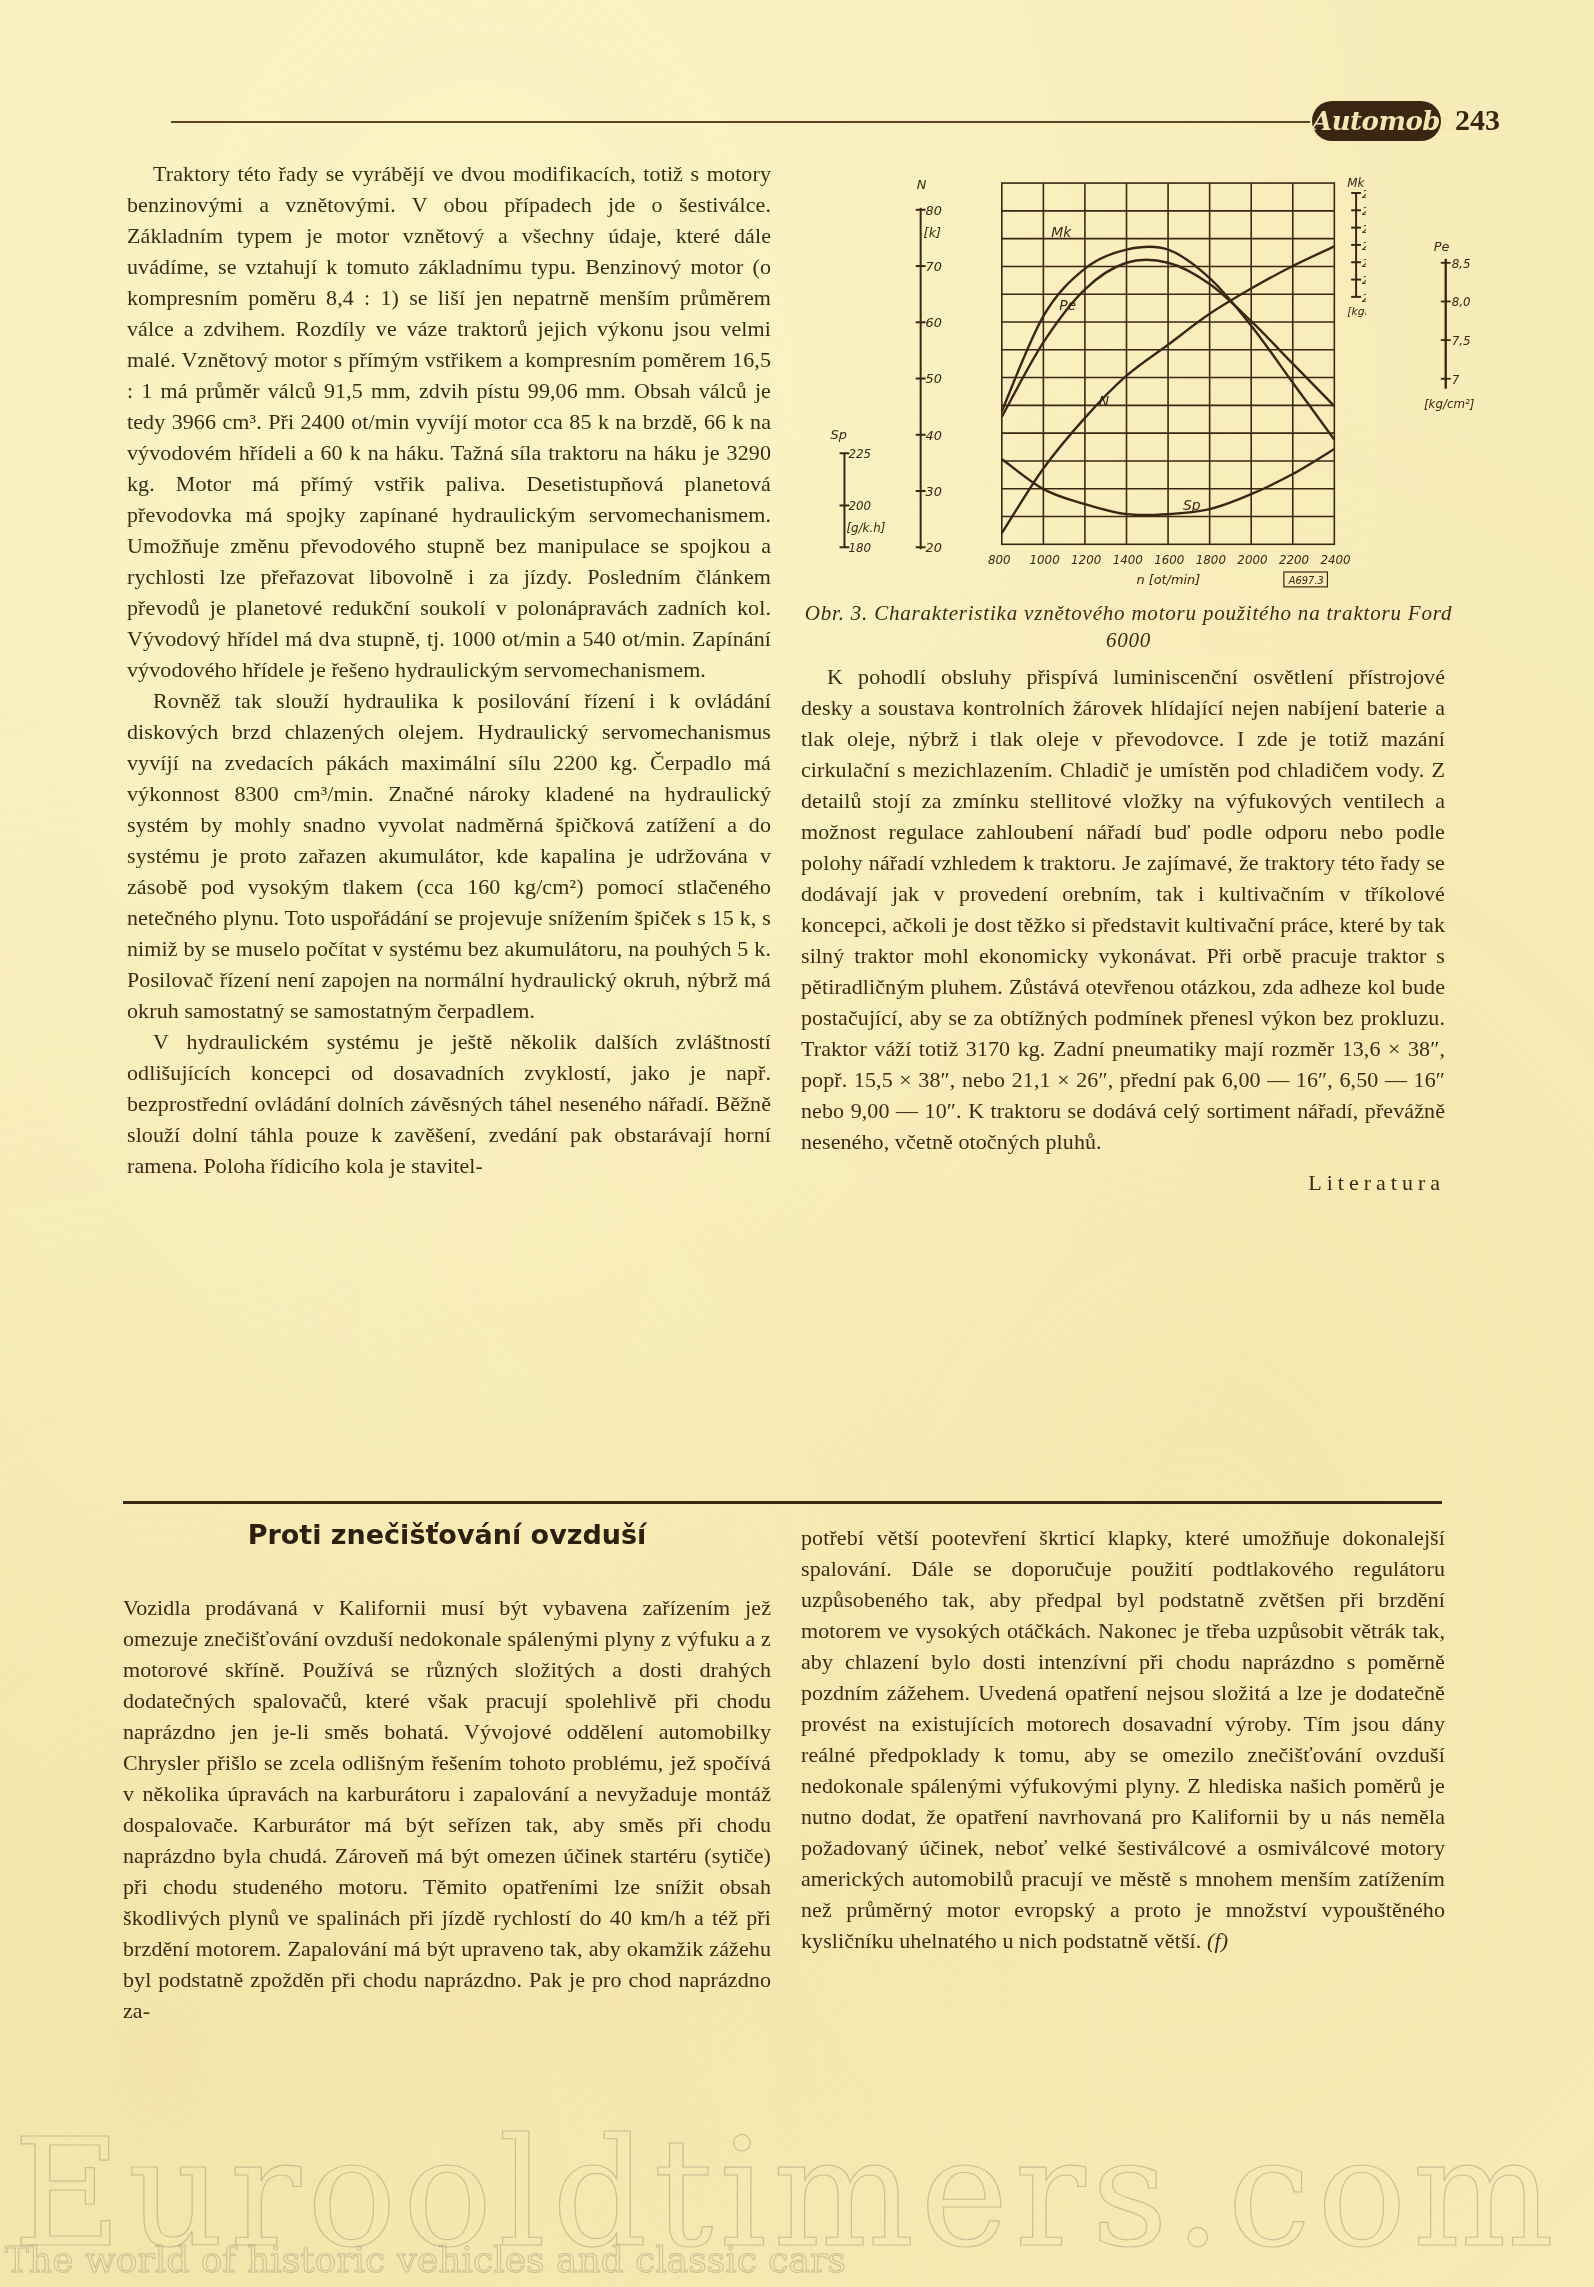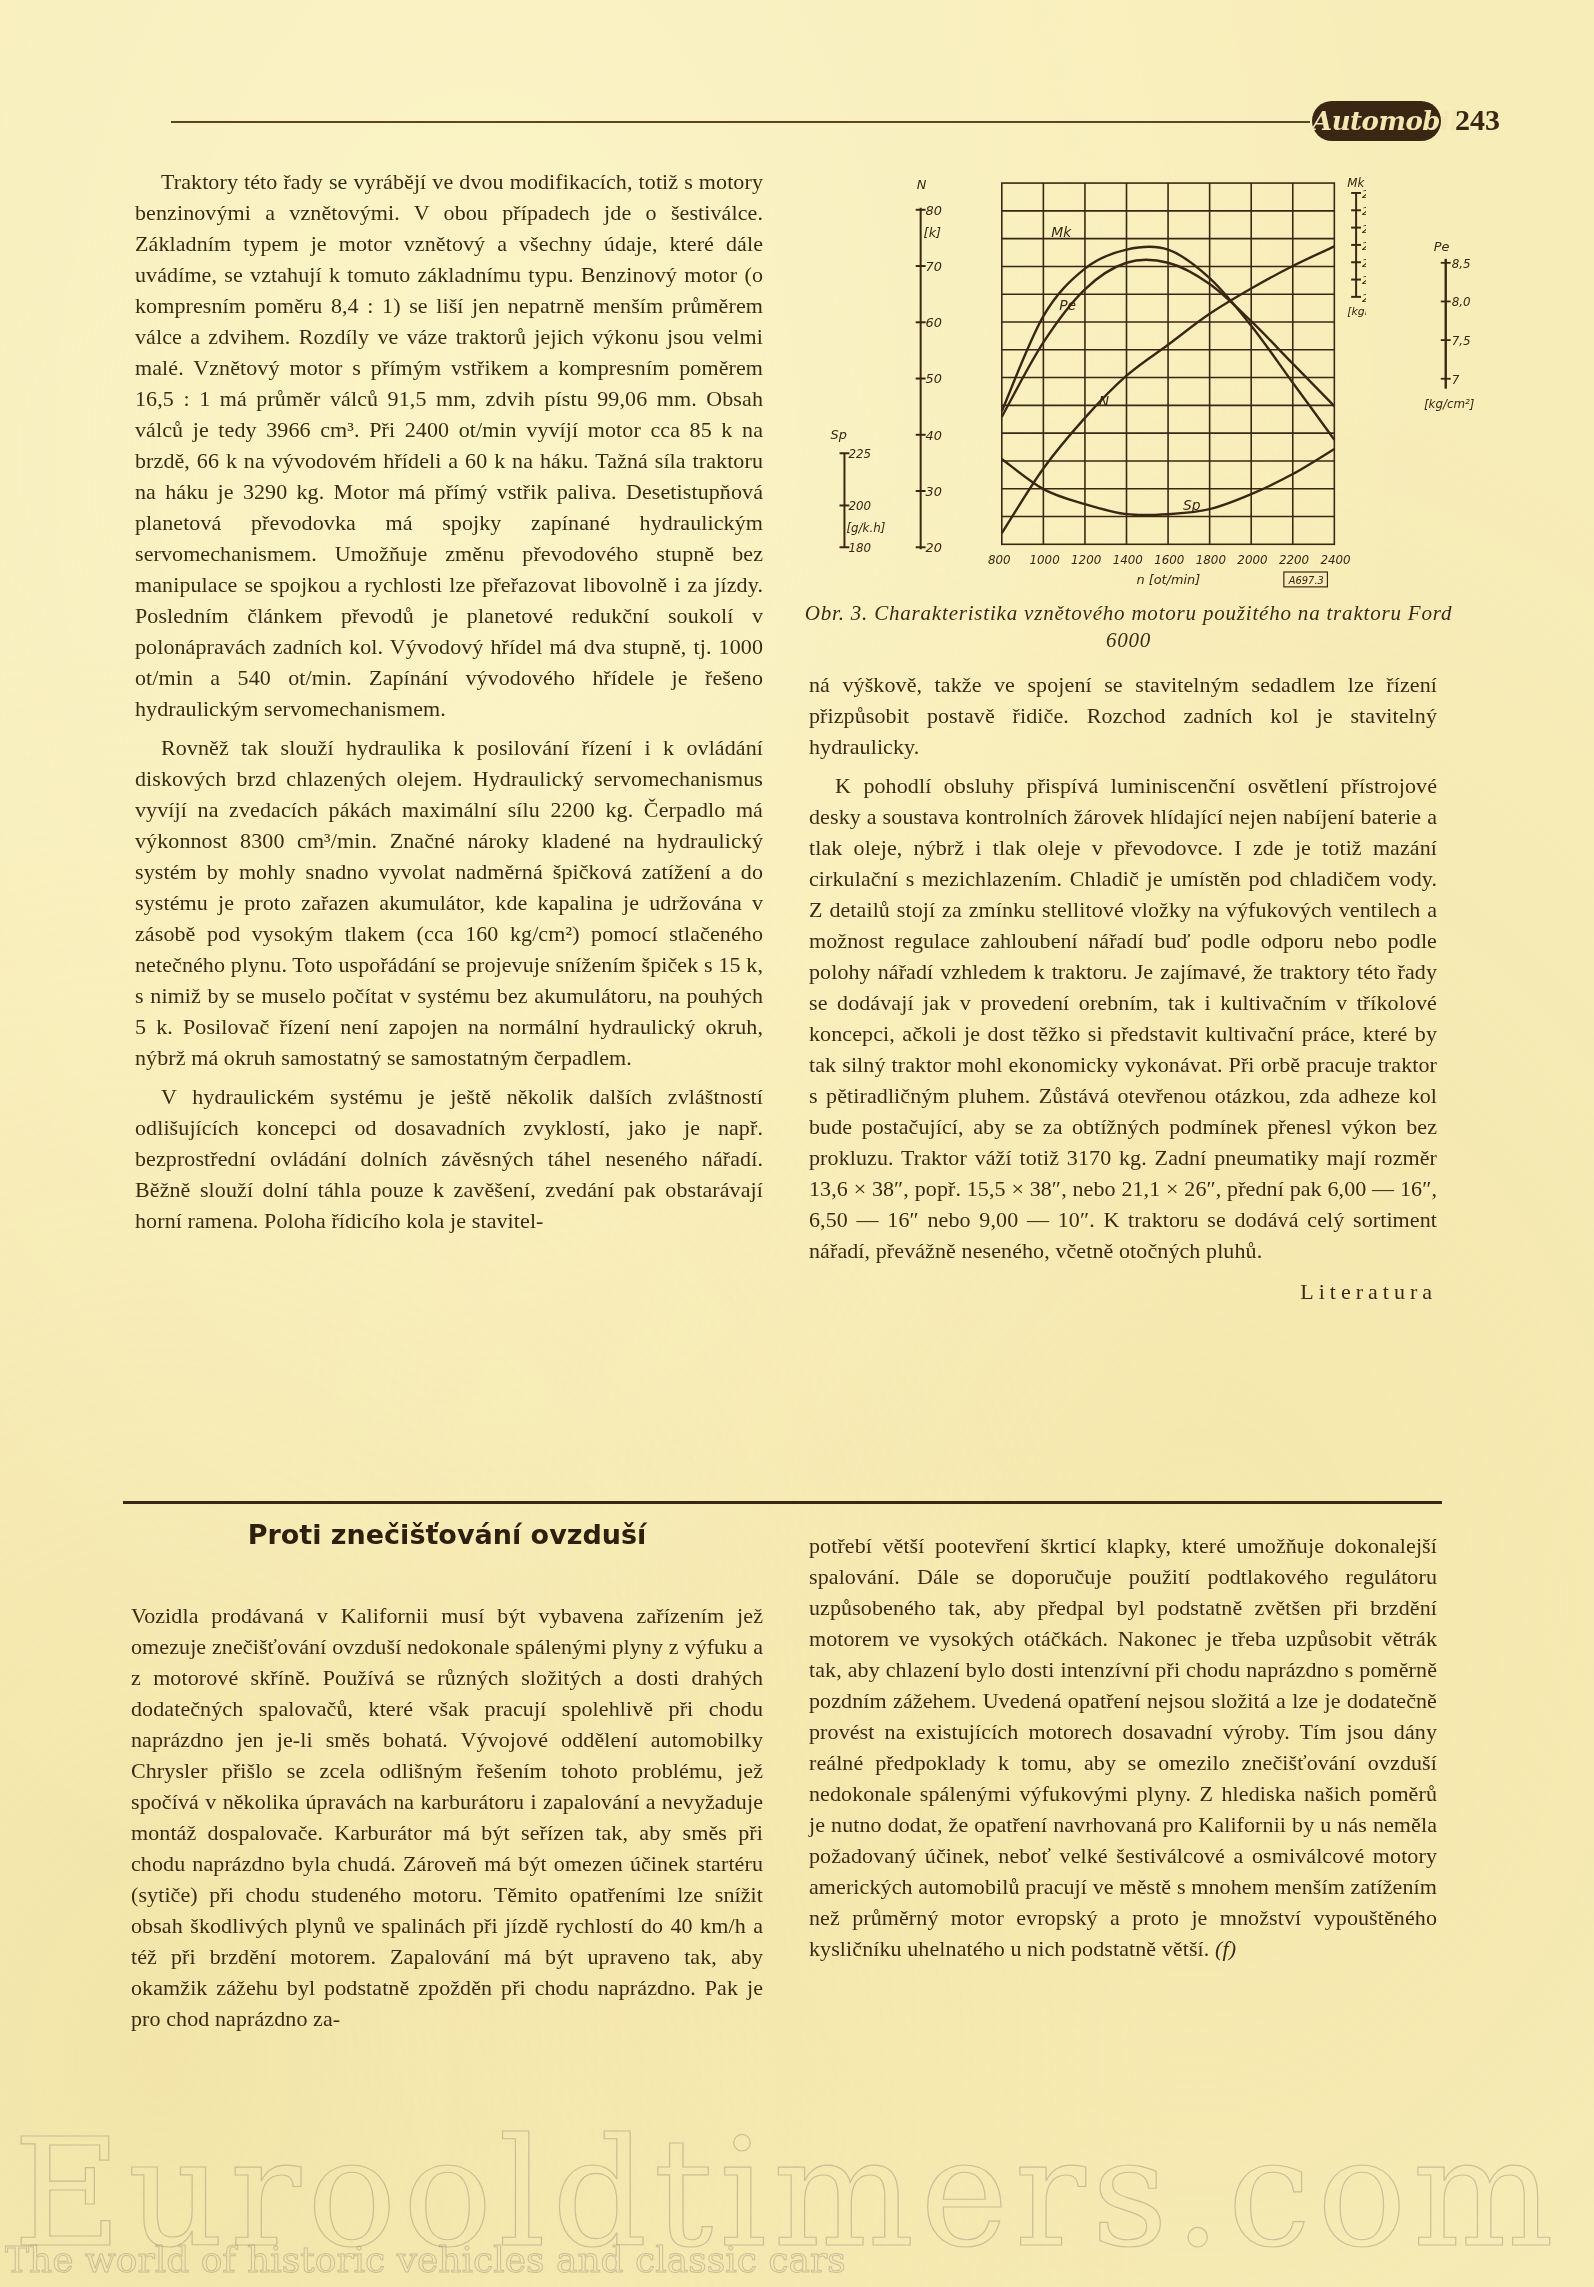--- a/index.html
+++ b/index.html
@@ -23,21 +23,21 @@
   }
   .pagenum {
     left: 1455px; top: 103px; font-family: Liberation Serif, serif; font-weight: bold;
     font-size: 30px; color: #3a2612;
   }
   .col {
     position: absolute; font-size: 22px; line-height: 31px; text-align: justify;
     color: #3c2b14; font-family: "Liberation Serif", "DejaVu Serif", serif;
     letter-spacing: 0.1px;
   }
-  .col p { margin: 8px; text-indent: 26px; }
+  .col p { margin: 0; text-indent: 26px; }
   .col p.noindent { text-indent: 0; }
   .col-left-top { left: 127px; top: 158px; width: 644px; }
   .col-right-top { left: 801px; top: 661px; width: 644px; }
   .col-left-bottom { left: 123px; top: 1592px; width: 648px; }
   .col-right-bottom { left: 801px; top: 1522px; width: 644px; }
   .literature-head { text-align: right; text-indent: 0 !important; letter-spacing: 5px; margin-top: 10px !important; }
   .ref { text-indent: 0 !important; margin-top: 8px !important; font-size: 21px; }
   .rule-mid { left: 123px; top: 1501px; width: 1319px; height: 0; border-top: 3px solid #3a2612; }
   .section-title {
     left: 123px; top: 1519px; width: 648px; text-align: center;
@@ -161,21 +161,20 @@
       <text x="576" y="105" font-size="11">22</text>
       <text x="576" y="122.5" font-size="11">21</text>
       <text x="576" y="140" font-size="11">20</text>
       <text x="561" y="153" font-size="11">[kgm]</text>
     </g>
 </svg>
 
 <div class="abs caption">Obr. 3. Charakteristika vznětového motoru použitého na traktoru Ford 6000</div>
 
 <div class="col col-right-top">
-  <p class="noindent">ná výškově, takže ve spojení se stavitelným sedadlem lze řízení přizpůsobit postavě řidiče. Rozchod zadních kol je stavitelný hydraulicky.</p>
   <p>K pohodlí obsluhy přispívá luminiscenční osvětlení přístrojové desky a soustava kontrolních žárovek hlídající nejen nabíjení baterie a tlak oleje, nýbrž i tlak oleje v převodovce. I zde je totiž mazání cirkulační s mezichlazením. Chladič je umístěn pod chladičem vody. Z detailů stojí za zmínku stellitové vložky na výfukových ventilech a možnost regulace zahloubení nářadí buď podle odporu nebo podle polohy nářadí vzhledem k traktoru. Je zajímavé, že traktory této řady se dodávají jak v provedení orebním, tak i kultivačním v tříkolové koncepci, ačkoli je dost těžko si představit kultivační práce, které by tak silný traktor mohl ekonomicky vykonávat. Při orbě pracuje traktor s pětiradličným pluhem. Zůstává otevřenou otázkou, zda adheze kol bude postačující, aby se za obtížných podmínek přenesl výkon bez prokluzu. Traktor váží totiž 3170 kg. Zadní pneumatiky mají rozměr 13,6 × 38″, popř. 15,5 × 38″, nebo 21,1 × 26″, přední pak 6,00 — 16″, 6,50 — 16″ nebo 9,00 — 10″. K traktoru se dodává celý sortiment nářadí, převážně neseného, včetně otočných pluhů.</p>
   <p class="literature-head">Literatura</p>
 </div>
 
 <div class="abs rule-mid"></div>
 
 <div class="abs section-title">Proti znečišťování ovzduší</div>
 <div class="col col-left-bottom">
   <p class="noindent">Vozidla prodávaná v Kalifornii musí být vybavena zařízením jež omezuje znečišťování ovzduší nedokonale spálenými plyny z výfuku a z motorové skříně. Používá se různých složitých a dosti drahých dodatečných spalovačů, které však pracují spolehlivě při chodu naprázdno jen je-li směs bohatá. Vývojové oddělení automobilky Chrysler přišlo se zcela odlišným řešením tohoto problému, jež spočívá v několika úpravách na karburátoru i zapalování a nevyžaduje montáž dospalovače. Karburátor má být seřízen tak, aby směs při chodu naprázdno byla chudá. Zároveň má být omezen účinek startéru (sytiče) při chodu studeného motoru. Těmito opatřeními lze snížit obsah škodlivých plynů ve spalinách při jízdě rychlostí do 40 km/h a též při brzdění motorem. Zapalování má být upraveno tak, aby okamžik zážehu byl podstatně zpožděn při chodu naprázdno. Pak je pro chod naprázdno za-</p>
 </div>

